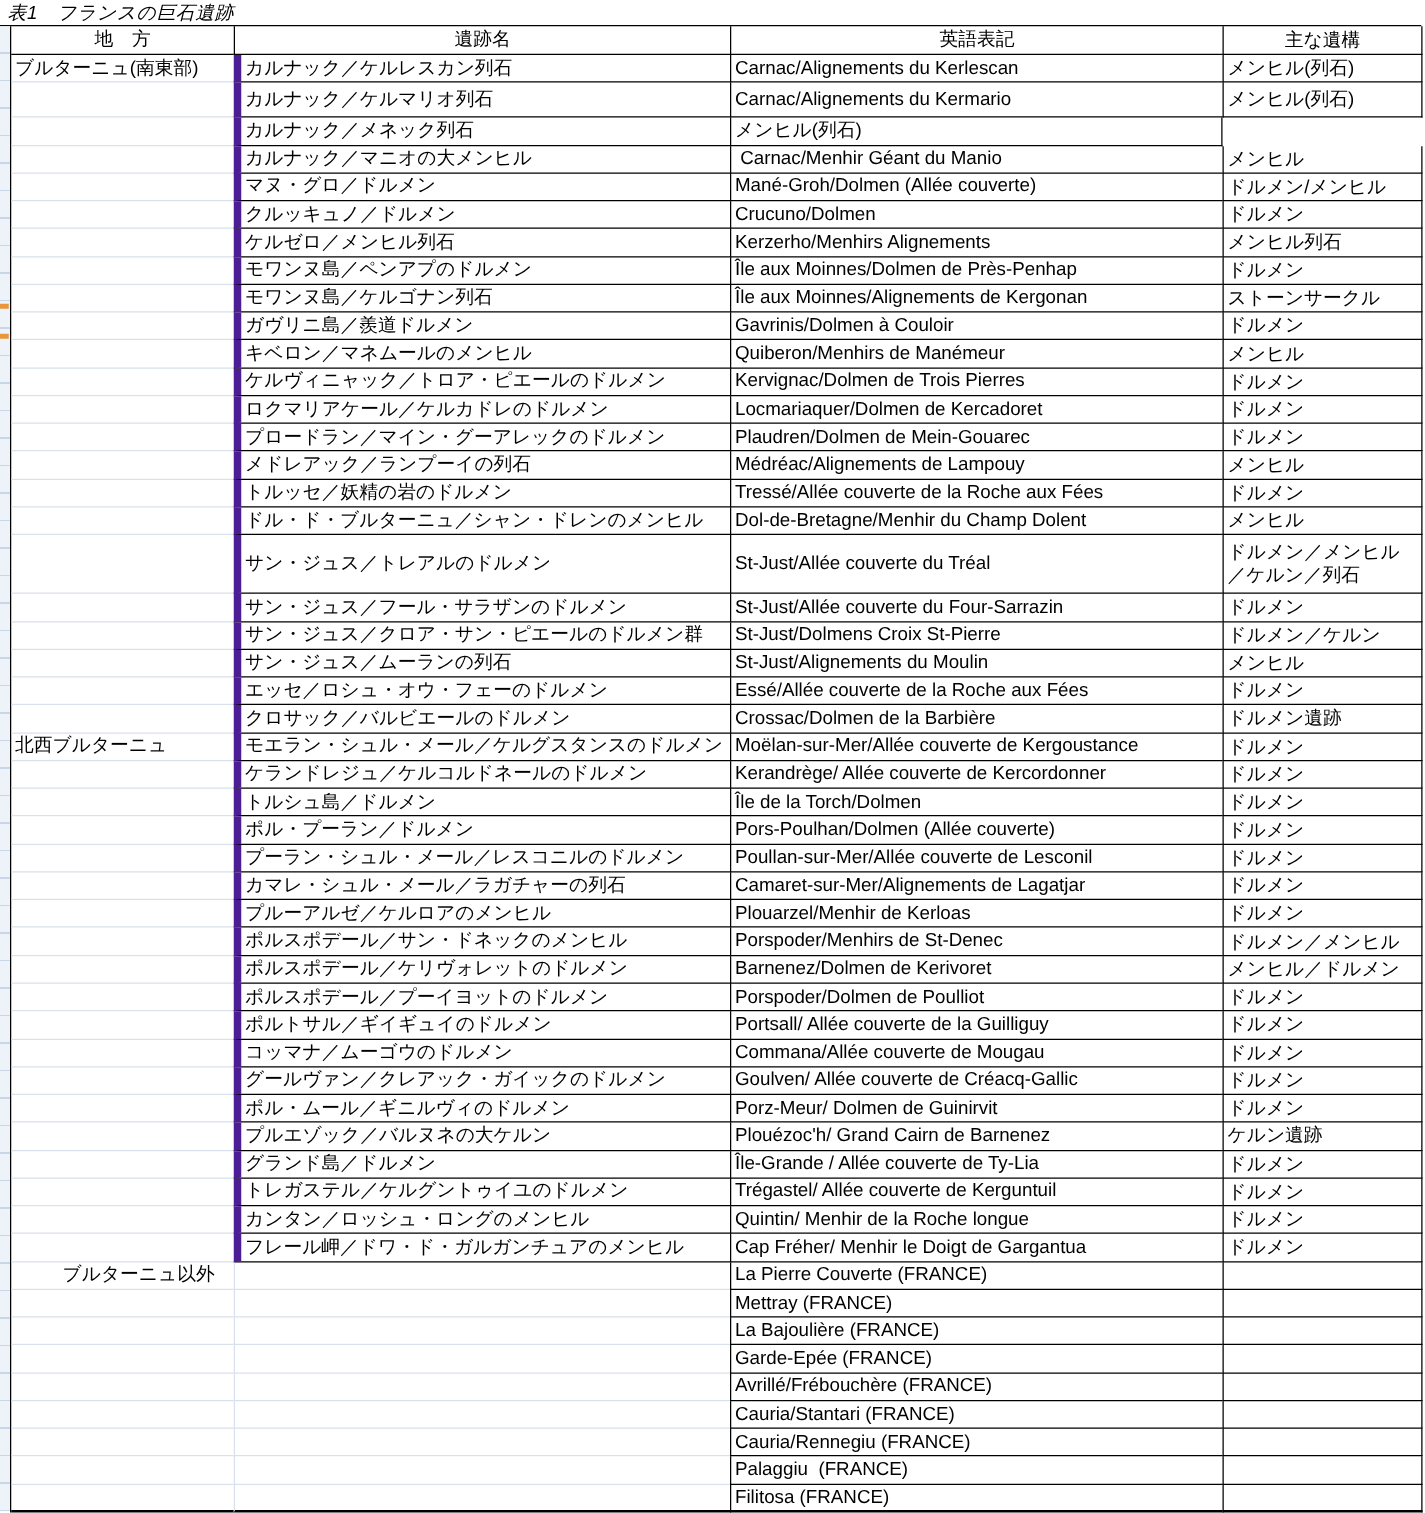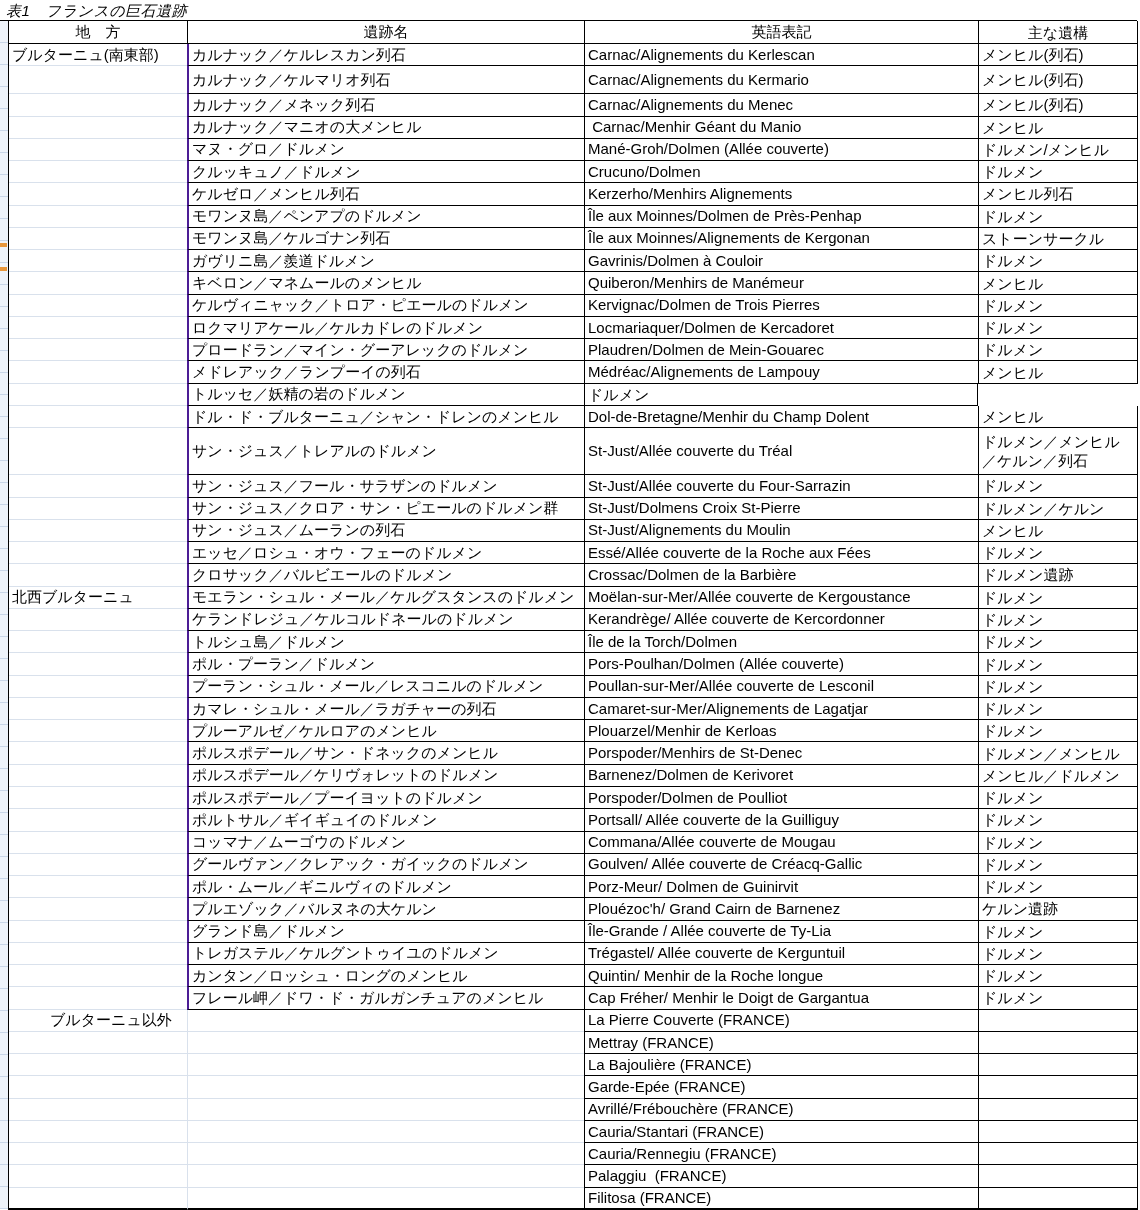--- a/index.html
+++ b/index.html
@@ -43,21 +43,21 @@
     padding:0 3px;overflow:hidden;font-size:15px;line-height:18px;
     white-space:pre-wrap;
   }
   .c4{line-height:19px;}
   
   .header .cell{justify-content:center;border-bottom:1px solid #000;}
   .header .c2,.header .c3,.header .c4{border-left:1px solid #000;}
   .header .c4{border-right:1px solid #000;}
   
   .sec-a .c1,.sec-b .c1{border-bottom:1px solid #d9e1ec;}
-  .sec-a .c2,.sec-b .c2{border-left:2px solid #4c1d95;border-bottom:1px solid #000;}
+  .sec-a .c2,.sec-b .c2{border-left:6px solid #4c1d95;border-bottom:1px solid #000;}
   .sec-a .c3,.sec-b .c3{border-left:1px solid #000;border-bottom:1px solid #000;}
   .sec-a .c4,.sec-b .c4{border-left:1px solid #000;border-bottom:1px solid #000;border-right:1px solid #000;}
   
   .sec-c .c1{border-bottom:1px solid #d9e1ec;padding-left:41px;}
   .sec-c .c2{border-left:1px solid #d9e1ec;border-bottom:1px solid #d9e1ec;}
   .sec-c .c3{border-left:1px solid #000;border-bottom:1px solid #000;}
   .sec-c .c4{border-left:1px solid #000;border-bottom:1px solid #000;border-right:1px solid #000;}
   
   .row.last .cell{border-bottom:2px solid #000;}
 </style>
@@ -86,21 +86,20 @@
     </div>
     <div class="row sec-a h28">
       <div class="cell c1"></div>
       <div class="cell c2">カルナック／ケルマリオ列石</div>
       <div class="cell c3">Carnac/Alignements du Kermario</div>
       <div class="cell c4">メンヒル(列石)</div>
     </div>
     <div class="row sec-a">
       <div class="cell c1"></div>
       <div class="cell c2">カルナック／メネック列石</div>
-      <div class="cell c3">Carnac/Alignements du Menec</div>
       <div class="cell c4">メンヒル(列石)</div>
     </div>
     <div class="row sec-a">
       <div class="cell c1"></div>
       <div class="cell c2">カルナック／マニオの大メンヒル</div>
       <div class="cell c3"> Carnac/Menhir Géant du Manio</div>
       <div class="cell c4">メンヒル</div>
     </div>
     <div class="row sec-a">
       <div class="cell c1"></div>
@@ -164,20 +163,21 @@
     </div>
     <div class="row sec-a">
       <div class="cell c1"></div>
       <div class="cell c2">メドレアック／ランプーイの列石</div>
       <div class="cell c3">Médréac/Alignements de Lampouy</div>
       <div class="cell c4">メンヒル</div>
     </div>
     <div class="row sec-a">
       <div class="cell c1"></div>
       <div class="cell c2">トルッセ／妖精の岩のドルメン</div>
+      <div class="cell c3">Tressé/Allée couverte de la Roche aux Fées</div>
       <div class="cell c4">ドルメン</div>
     </div>
     <div class="row sec-a">
       <div class="cell c1"></div>
       <div class="cell c2">ドル・ド・ブルターニュ／シャン・ドレンのメンヒル</div>
       <div class="cell c3">Dol-de-Bretagne/Menhir du Champ Dolent</div>
       <div class="cell c4">メンヒル</div>
     </div>
     <div class="row sec-a tall">
       <div class="cell c1"></div>

